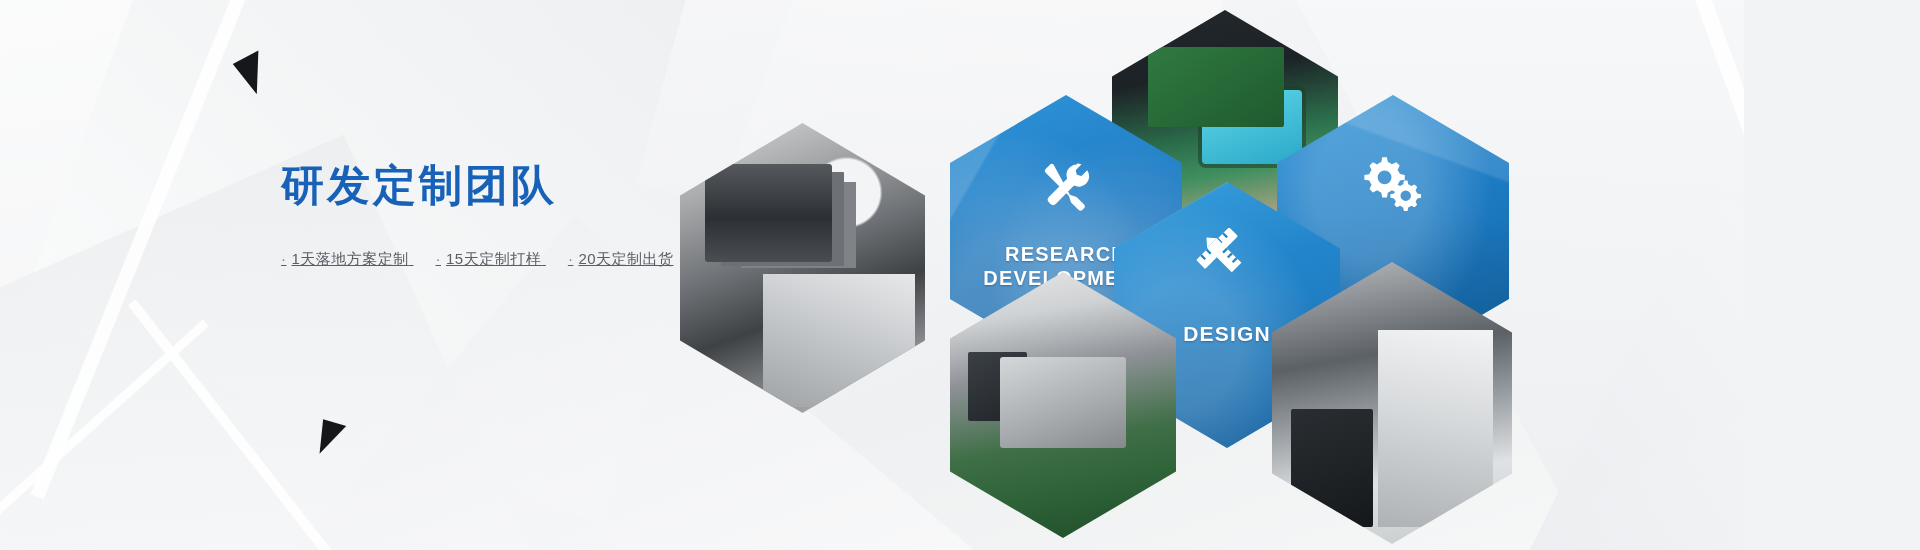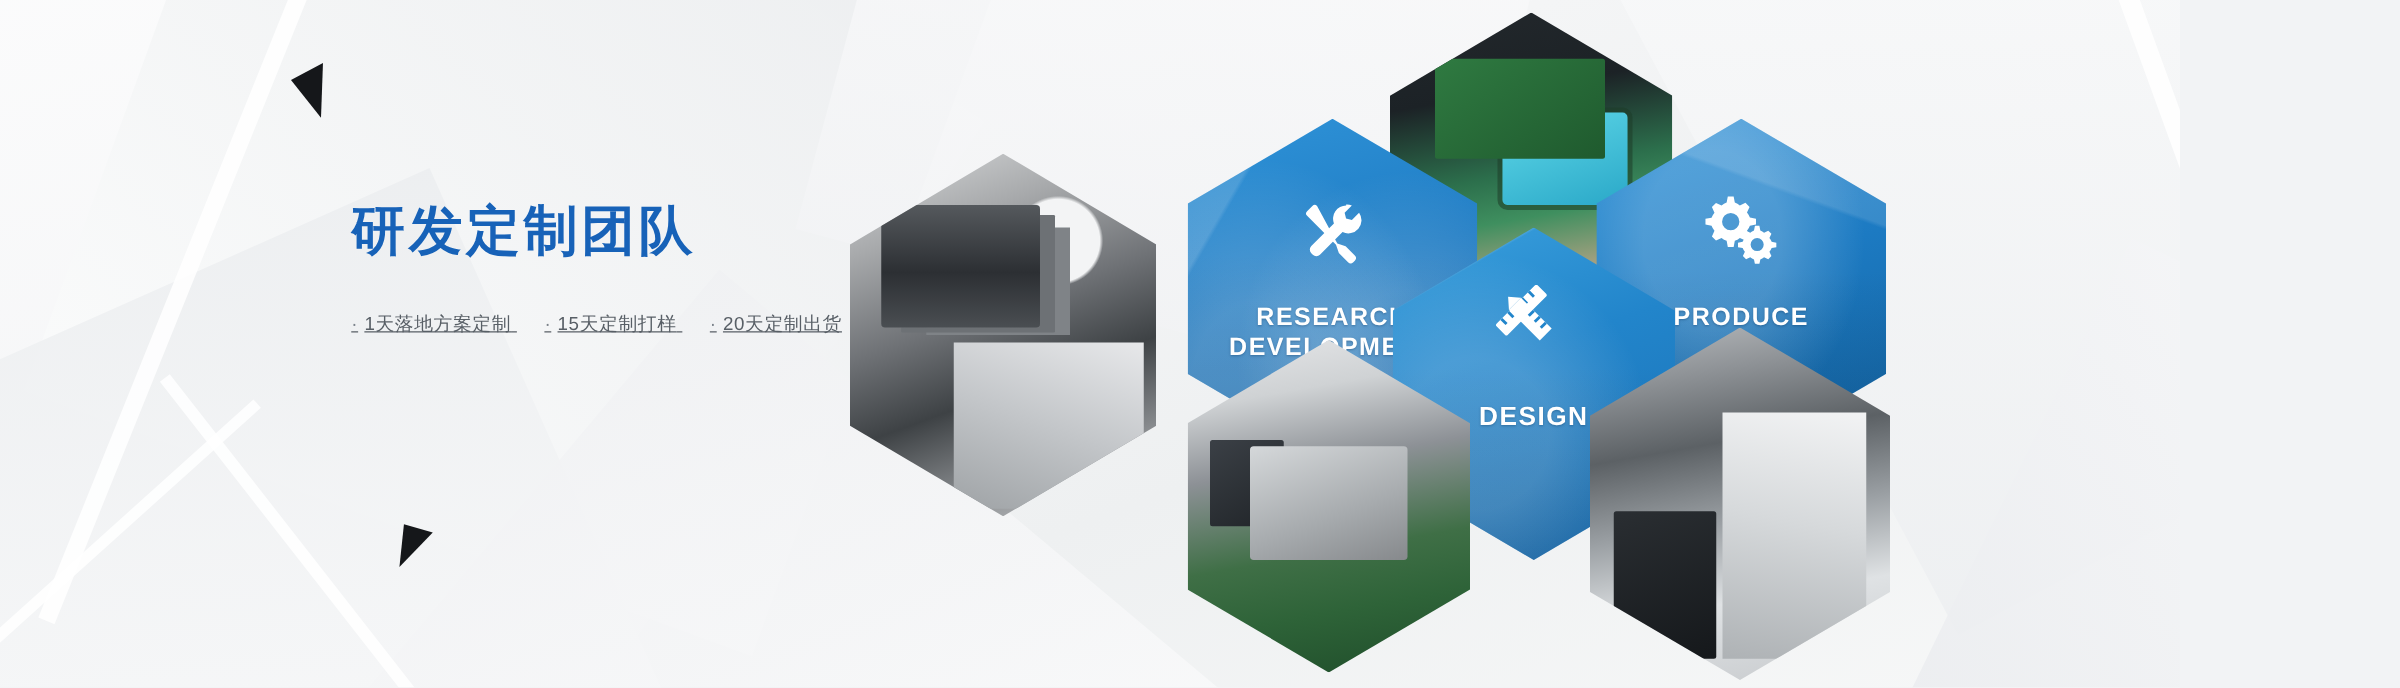--- a/index.html
+++ b/index.html
@@ -289,23 +289,20 @@
 
   <div class="hex" id="hex-produce">
     <div class="bg"></div>
     <div class="tint"></div>
     <div class="hex-icon">
       <svg width="60" height="58" viewBox="0 0 64 62" fill="#ffffff">
         <path d="M25.5 4.5h-5l-1 5.2a16 16 0 0 0-4.3 2.5L10.4 10l-3.5 3.5 2.2 4.8a16 16 0 0 0-2.5 4.3L1.4 23.5v5l5.2 1a16 16 0 0 0 2.5 4.3L6.9 38.6l3.5 3.5 4.8-2.2a16 16 0 0 0 4.3 2.5l1 5.2h5l1-5.2a16 16 0 0 0 4.3-2.5l4.8 2.2 3.5-3.5-2.2-4.8a16 16 0 0 0 2.5-4.3l5.2-1v-5l-5.2-1a16 16 0 0 0-2.5-4.3l2.2-4.8-3.5-3.5-4.8 2.2a16 16 0 0 0-4.3-2.5zM23 18.6a7.4 7.4 0 1 1 0 14.8 7.4 7.4 0 0 1 0-14.8z"></path>
         <path d="M47.5 29.5h-3.8l-.8 4a12 12 0 0 0-3.2 1.9l-3.6-1.7-2.7 2.7 1.7 3.6a12 12 0 0 0-1.9 3.2l-4 .8v3.8l4 .8a12 12 0 0 0 1.9 3.2l-1.7 3.6 2.7 2.7 3.6-1.7a12 12 0 0 0 3.2 1.9l.8 4h3.8l.8-4a12 12 0 0 0 3.2-1.9l3.6 1.7 2.7-2.7-1.7-3.6a12 12 0 0 0 1.9-3.2l4-.8v-3.8l-4-.8a12 12 0 0 0-1.9-3.2l1.7-3.6-2.7-2.7-3.6 1.7a12 12 0 0 0-3.2-1.9zM45.6 40a5.6 5.6 0 1 1 0 11.2 5.6 5.6 0 0 1 0-11.2z"></path>
       </svg>
     </div>
-    <div class="hex-label">
-      <div>PRODUCE</div>
-    </div>
   </div>
 
   <div class="hex" id="hex-design">
     <div class="bg"></div>
     <div class="tint"></div>
     <div class="hex-icon">
       <svg width="62" height="60" viewBox="0 0 64 62" fill="#ffffff">
         <g transform="rotate(-45 32 31)">
           <rect x="8" y="10" width="48" height="13" rx="1.5"></rect>
           <rect x="14" y="10" width="2.4" height="6" fill="#2285cb"></rect>

